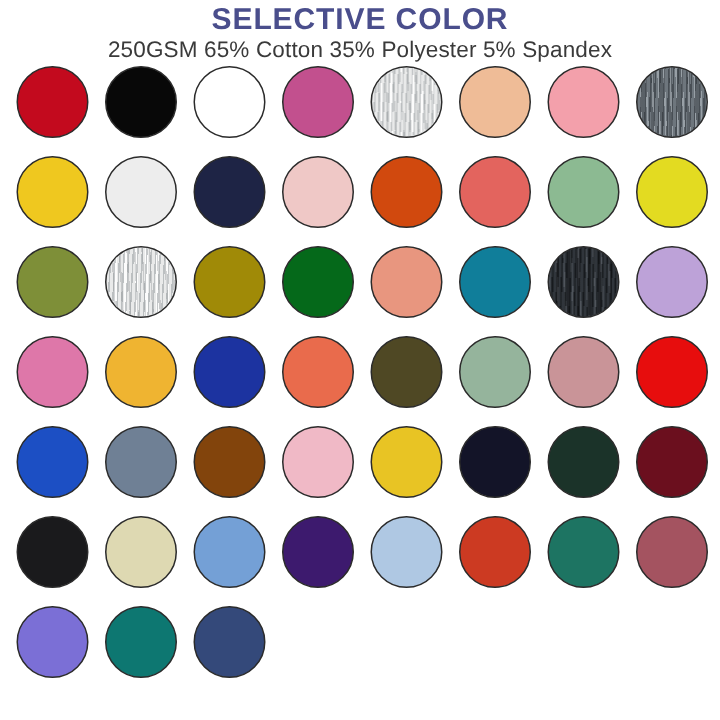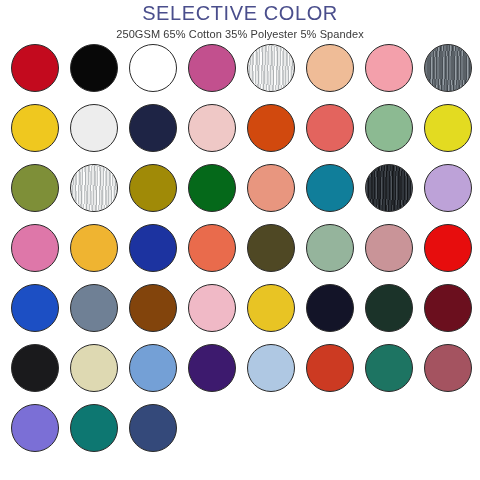--- a/index.html
+++ b/index.html
@@ -27,28 +27,28 @@
   .header {
     width: 100%;
     text-align: center;
     padding-top: 2px;
   }
   .chart-title {
     font-family: "Liberation Sans", sans-serif;
     font-size: 20px;
     letter-spacing: 0.6px;
     color: #4a4e8c;
-    font-weight: 400;
+    font-weight: 700;
     line-height: 22px;
     margin: 0;
     padding: 0;
   }
   .chart-subtitle {
     font-family: "Liberation Sans", sans-serif;
-    font-size: 11px;
+    font-size: 15px;
     color: #3a3a3a;
     font-weight: 400;
     line-height: 16px;
     margin: 0;
     padding-top: 2px;
     letter-spacing: 0.1px;
   }
 
   
   .swatch-grid {

